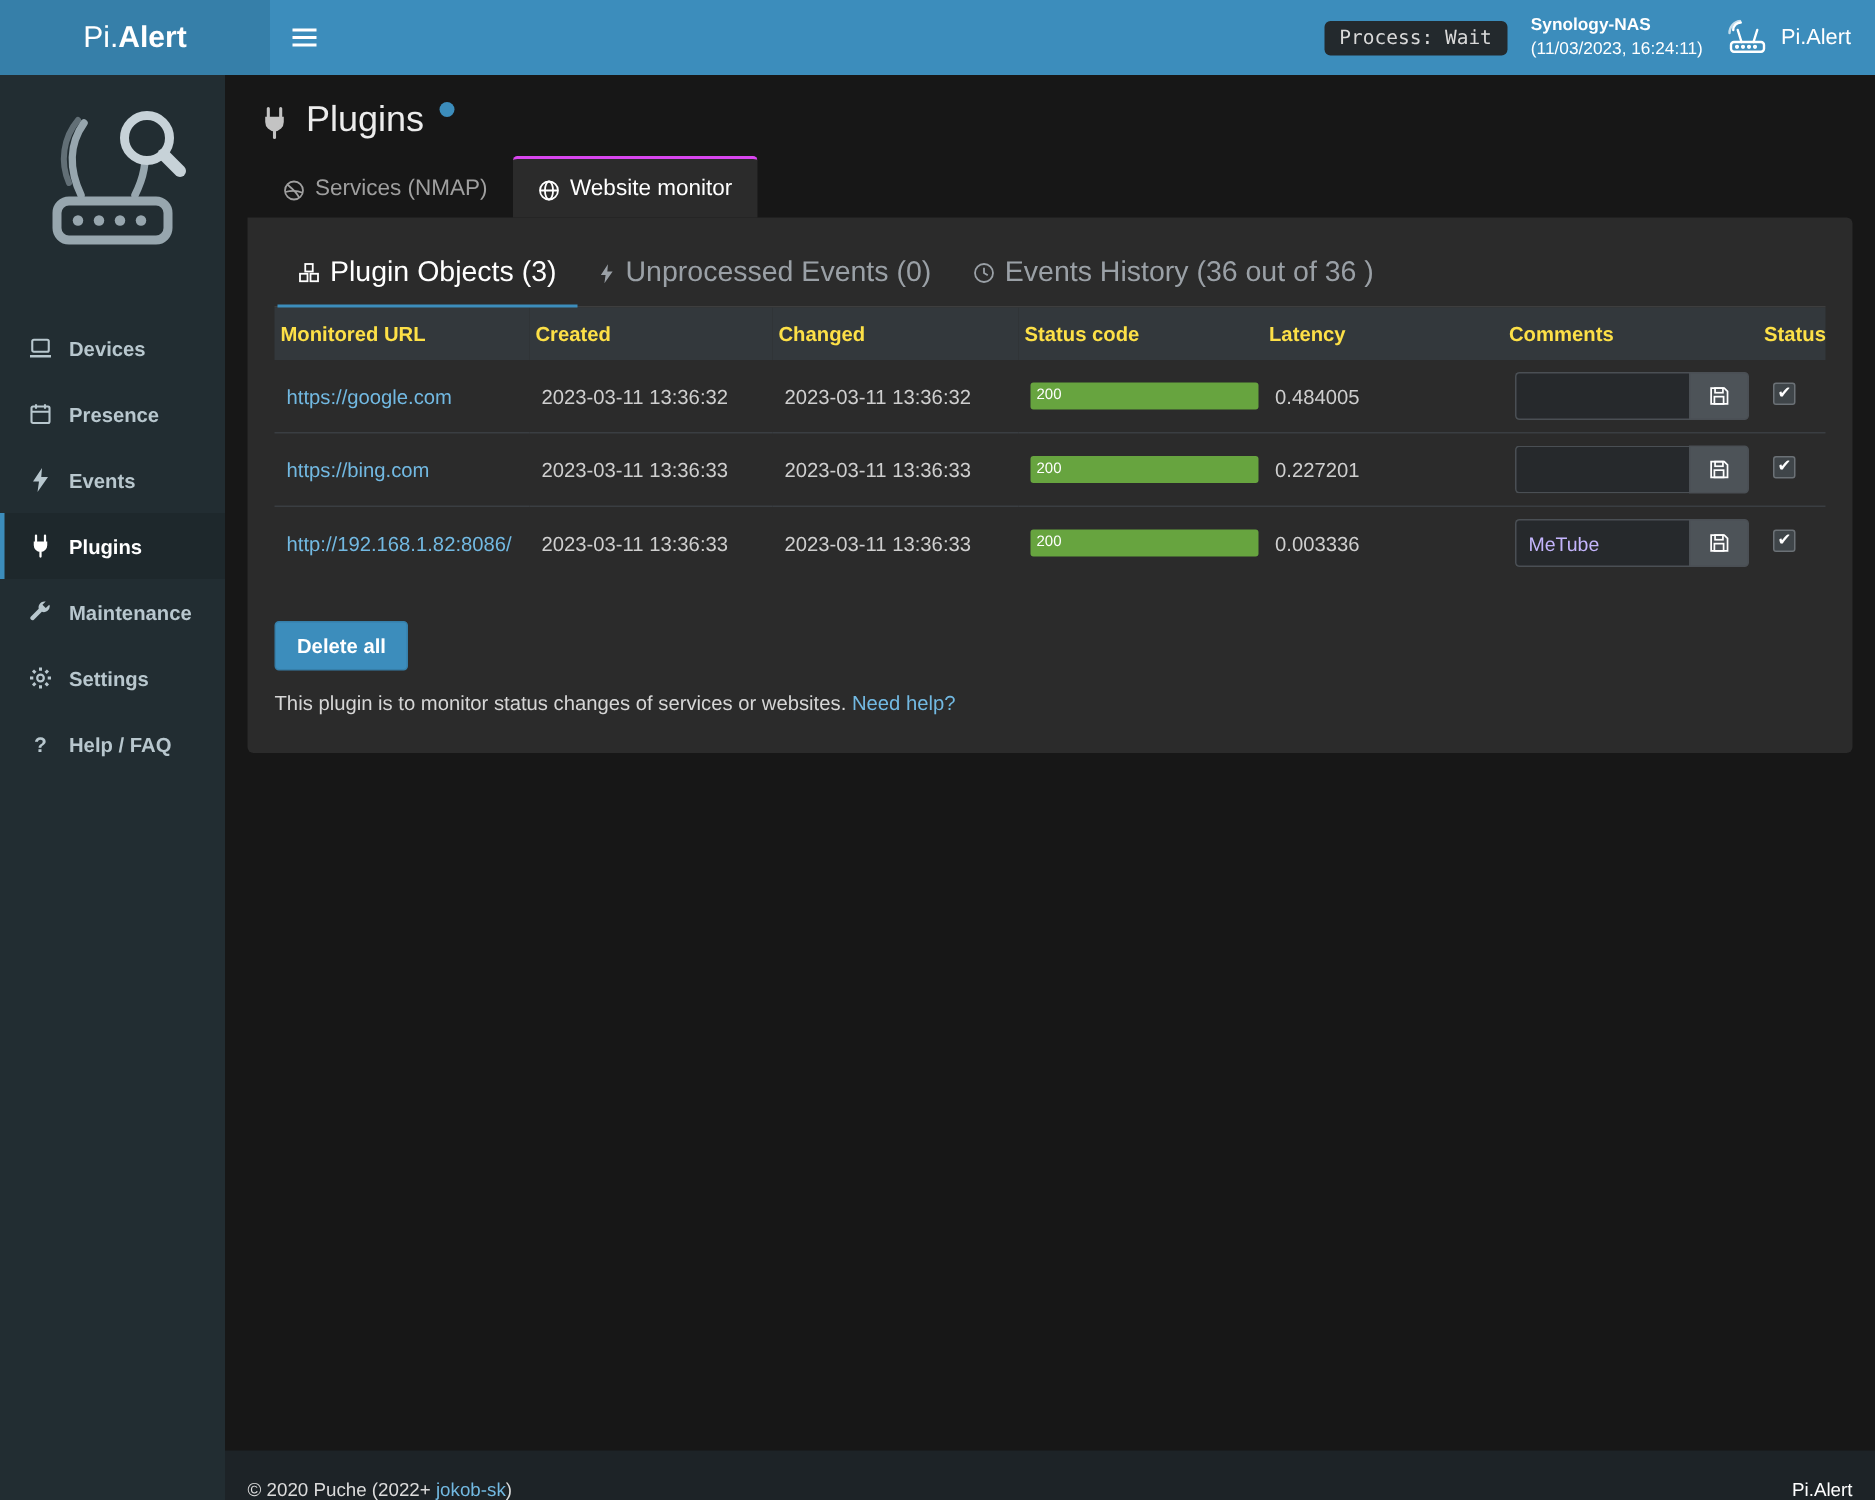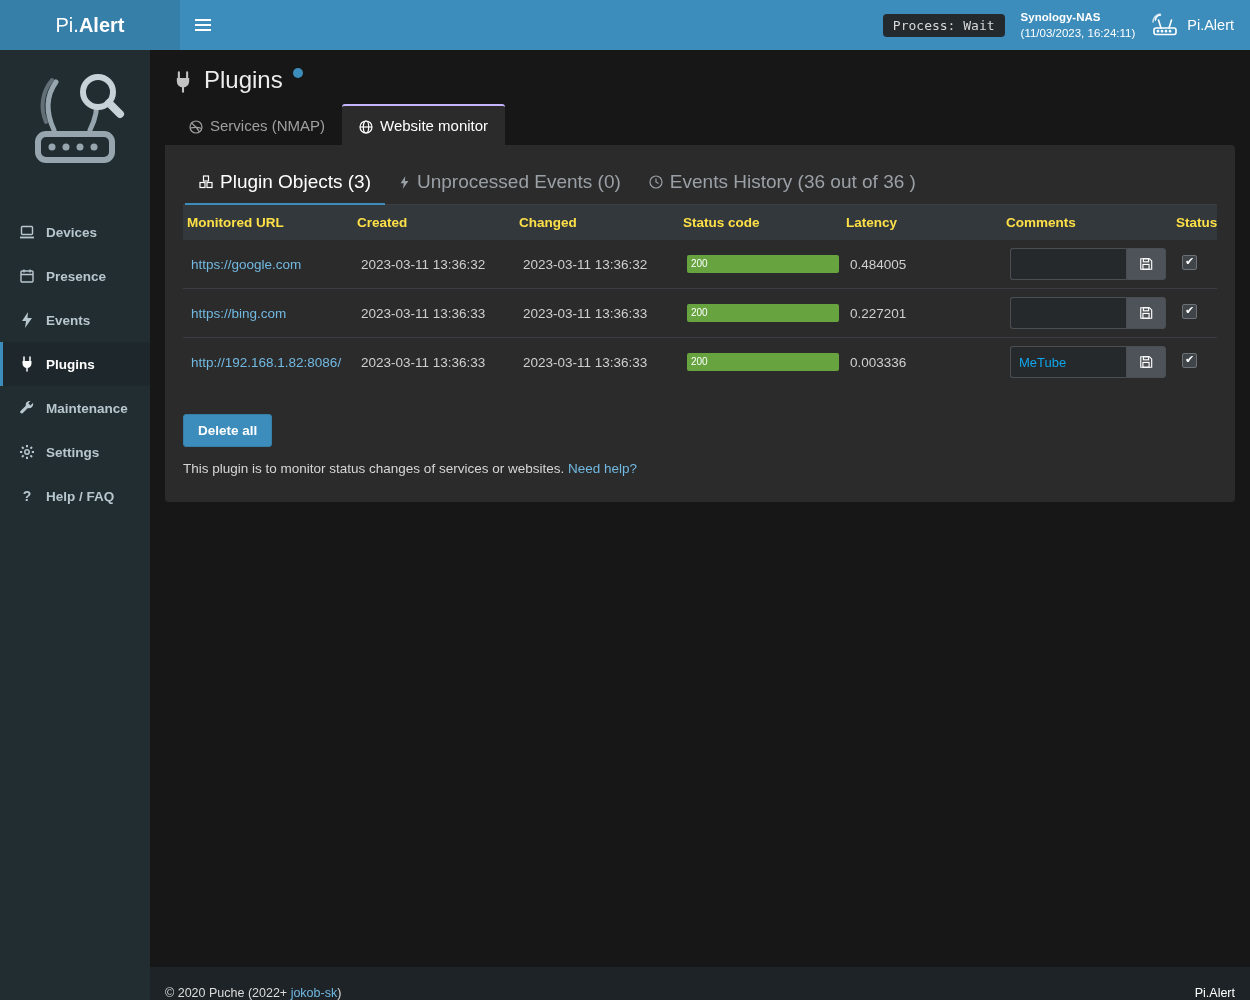--- a/index.html
+++ b/index.html
@@ -32,35 +32,35 @@
   .menu-item.active { background:#1e282c; color:#fff; border-left:3px solid #3c8dbc; }
   
   .main { position:absolute; top:50px; left:150px; right:0; bottom:33px; overflow:hidden; }
   .page-header { display:flex; align-items:flex-start; gap:10px; padding:16px 0 0 22px; }
   .page-title { font-size:24px; color:#ececec; font-weight:normal; }
   .help-badge { width:10px; height:10px; border-radius:50%; background:#3c8dbc; display:inline-block; margin-top:2px; cursor:pointer; }
   .plug-hdr-icon { color:#c3c3c3; margin-top:5px; }
   
   .tabs { display:flex; margin:10px 0 0 22px; }
   .tab { display:flex; align-items:flex-end; gap:7px; padding:11px 17px; font-size:15px; color:#9f9f9f; cursor:pointer; border-top:2px solid transparent; }
-  .tab.active { background:#2b2b2b; color:#fff; border-top:2px solid #c4b5fd; border-radius:3px 3px 0 0; }
+  .tab.active { background:#2b2b2b; color:#fff; border-top:2px solid #d946ef; border-radius:3px 3px 0 0; }
   
   .panel { margin:0 15px; background:#2b2b2b; border-radius:0 4px 4px 4px; padding:16px 18px 26px; }
   .inner-tabs { display:flex; border-bottom:1px solid #3e3e3e; padding-left:2px; }
   .itab { display:flex; align-items:center; gap:7px; padding:10px 14px; font-size:19px; color:#9aa0a6; cursor:pointer; border-bottom:2px solid transparent; margin-bottom:-1px; }
   .itab.active { color:#fff; border-bottom:2px solid #3c8dbc; }
   
   table { width:100%; border-collapse:collapse; table-layout:fixed; }
   thead th { background:#33383c; color:#fde047; font-size:13.5px; text-align:left; padding:10px 4px; font-weight:bold; }
   tbody td { padding:8px; font-size:13.5px; color:#cfcfcf; vertical-align:middle; border-top:1px solid #3a3e42; height:42px; }
   tbody tr:first-child td { border-top:none; }
   a.url-link, a.text-link { color:#72b9e2; text-decoration:none; cursor:pointer; }
   .status-bar { width:152px; height:18px; background:#67a43f; border-radius:2px; color:#fff; font-size:10px; line-height:18px; padding-left:4px; }
   .input-group { display:flex; width:156px; }
-  .comment-input { flex:1; min-width:0; height:32px; background:#26292c; border:1px solid #4a4f54; border-right:none; border-radius:3px 0 0 3px; color:#0ea5e9; font-size:13px; padding:0 8px; font-family:"Liberation Sans", sans-serif; }
+  .comment-input { flex:1; min-width:0; height:32px; background:#26292c; border:1px solid #4a4f54; border-right:none; border-radius:3px 0 0 3px; color:#c4b5fd; font-size:13px; padding:0 8px; font-family:"Liberation Sans", sans-serif; }
   .save-btn { width:40px; height:32px; background:#4d5358; border:1px solid #4a4f54; border-radius:0 3px 3px 0; display:flex; align-items:center; justify-content:center; color:#fff; cursor:pointer; }
   .chk { appearance:none; -webkit-appearance:none; width:15px; height:15px; background:#3f4549; border:1px solid #6b7control1; border:1px solid #6b7176; border-radius:2px; position:relative; cursor:pointer; margin-left:2px; }
   .chk:checked::after { content:"✔"; position:absolute; left:2px; top:-1px; font-size:11px; color:#fff; }
   .delete-btn { margin-top:28px; background:#3c8dbc; border:1px solid #367fa9; color:#fff; font-size:13.5px; font-weight:bold; padding:8px 14px; border-radius:3px; cursor:pointer; font-family:"Liberation Sans", sans-serif; }
   .plugin-desc { margin-top:14px; font-size:13.5px; color:#d6d6d6; }
   
   .footer { position:absolute; left:150px; right:0; bottom:0; height:33px; background:#1d2327; display:flex; align-items:flex-end; justify-content:space-between; padding:0 15px; font-size:12.5px; color:#dcdcdc; }
   .footer .f-right { color:#fff; }
   svg { display:block; }
 </style>

